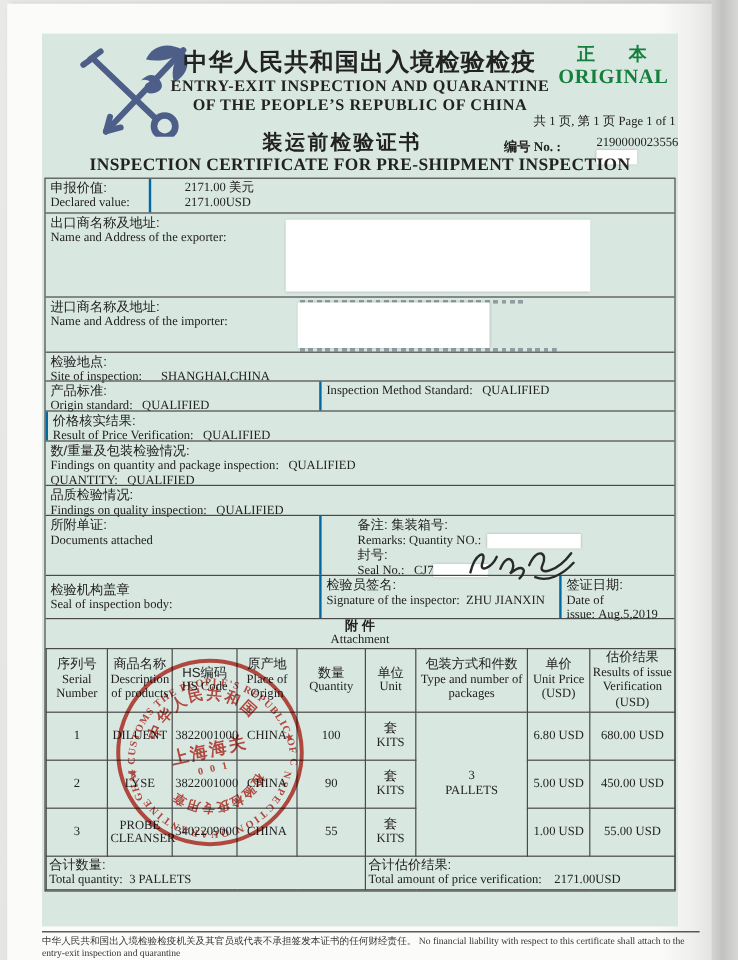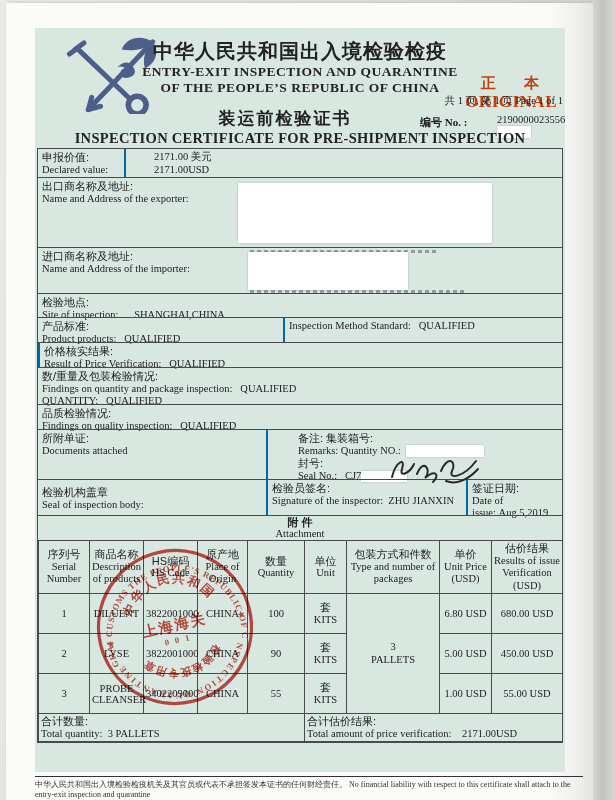--- a/index.html
+++ b/index.html
@@ -15,21 +15,21 @@
     background:linear-gradient(to right,#fbfbf9 0%,#fbfbf9 92%,#efefed 97%,#e2e2e0 100%);
     box-shadow:2px 0 4px rgba(0,0,0,.18);
   }
   .edge-band { position:absolute; right:0; top:0; width:22px; height:100%;
     background:linear-gradient(to right,#d5d5d3,#c2c2c0 40%,#d8d8d6); }
   .cert {
     position:absolute; left:35px; top:28px; width:530px; height:744px;
     background:#d9e7e1;
   }
   .abs { position:absolute; }
-  .red { color:#c2410c;margin-top:38px; }
+  .red { color:#15803d; }
   .bold { font-weight:bold; }
 
   
   .org-cn { left:0; right:0; top:10px; text-align:center; font-size:20px; font-weight:bold; letter-spacing:1px; font-family:"Liberation Sans",sans-serif; }
   .org-en1 { left:0; right:0; top:36px; text-align:center; font-size:13.5px; font-weight:bold; letter-spacing:.5px; }
   .org-en2 { left:0; right:0; top:52px; text-align:center; font-size:13.5px; font-weight:bold; letter-spacing:.5px; }
   .orig-cn { right:14px; top:8px; font-size:15px; font-weight:bold; letter-spacing:12px; font-family:"Liberation Sans",sans-serif; }
   .orig-en { right:8px; top:26px; font-size:17px; font-weight:bold; letter-spacing:.5px; }
   .page-info { right:2px; top:66px; font-size:10.5px; }
   .doc-title-cn { left:0; right:30px; top:79px; text-align:center; font-size:17px; font-weight:bold; letter-spacing:2px; font-family:"Liberation Sans",sans-serif; }
@@ -134,24 +134,24 @@
       <div class="remnant abs" style="left:212px;top:42px;width:214px;"></div>
     </div>
 
     <div class="row" style="height:24px;">
       <div class="cell">
         <span class="lab-cn">检验地点:</span>
         <span class="lab-en"><span>Site of inspection:</span>&nbsp;&nbsp;&nbsp;&nbsp;&nbsp;&nbsp;<span>SHANGHAI,CHINA</span></span>
       </div>
     </div>
 
-    <div class="row" style="height:25px;gap:17px;">
+    <div class="row" style="height:25px;">
       <div class="cell" style="width:228px;">
         <span class="lab-cn">产品标准:</span>
-        <span class="lab-en"><span>Product products:</span>&nbsp;&nbsp;&nbsp;<span>QUALIFIED</span></span>
+        <span class="lab-en"><span>Origin standard:</span>&nbsp;&nbsp;&nbsp;<span>QUALIFIED</span></span>
       </div>
       <div class="cell cell-r" style="flex:1;">
         <span class="lab-en"><span>Inspection Method Standard:</span>&nbsp;&nbsp;&nbsp;<span>QUALIFIED</span></span>
       </div>
     </div>
 
     <div class="row" style="height:25px;">
       <div class="cell cell-r" style="flex:1;">
         <span class="lab-cn">价格核实结果:</span>
         <span class="lab-en"><span>Result of Price Verification:</span>&nbsp;&nbsp;&nbsp;<span>QUALIFIED</span></span>

